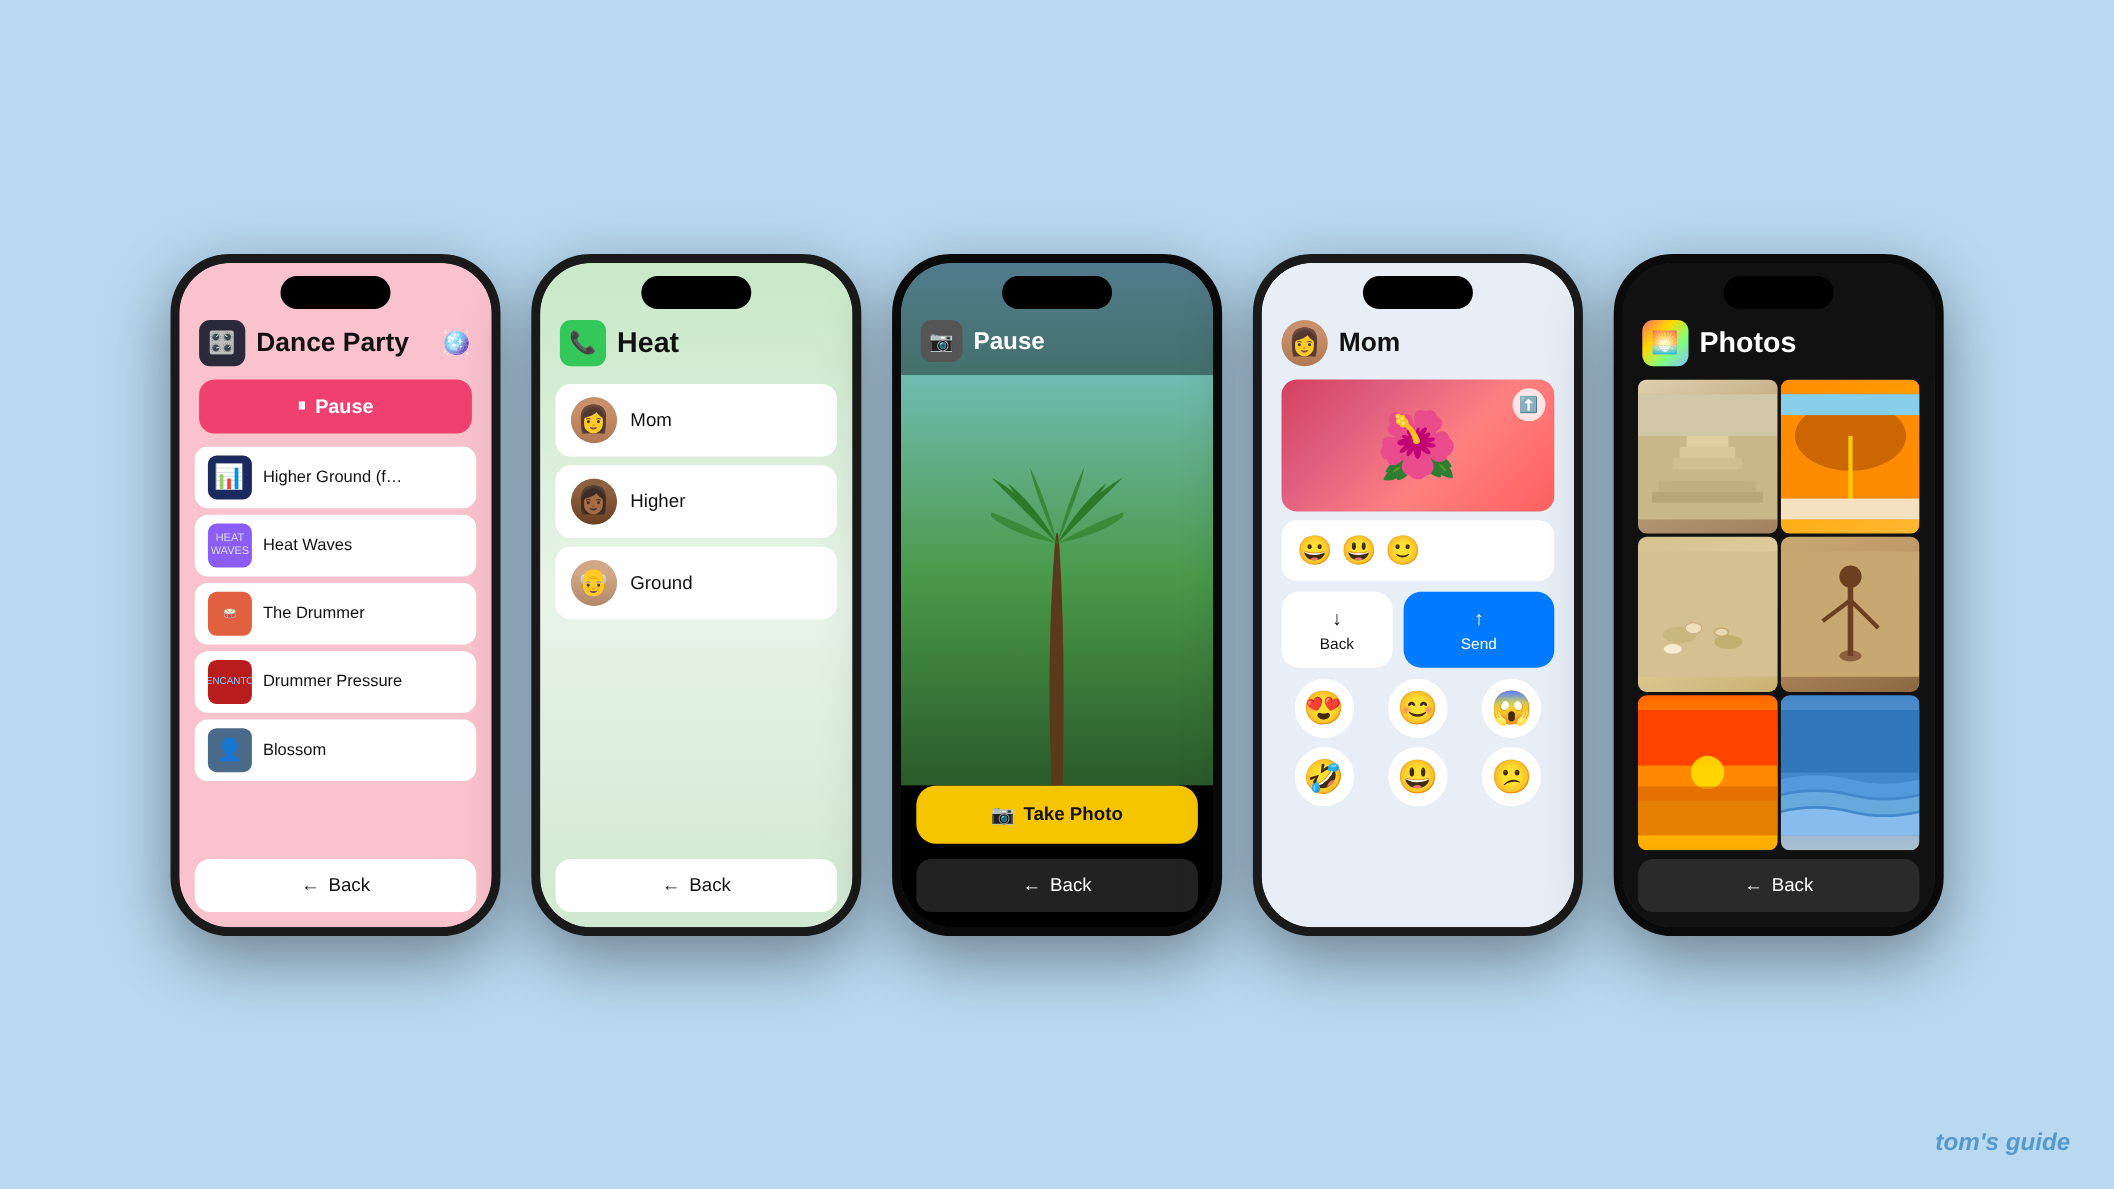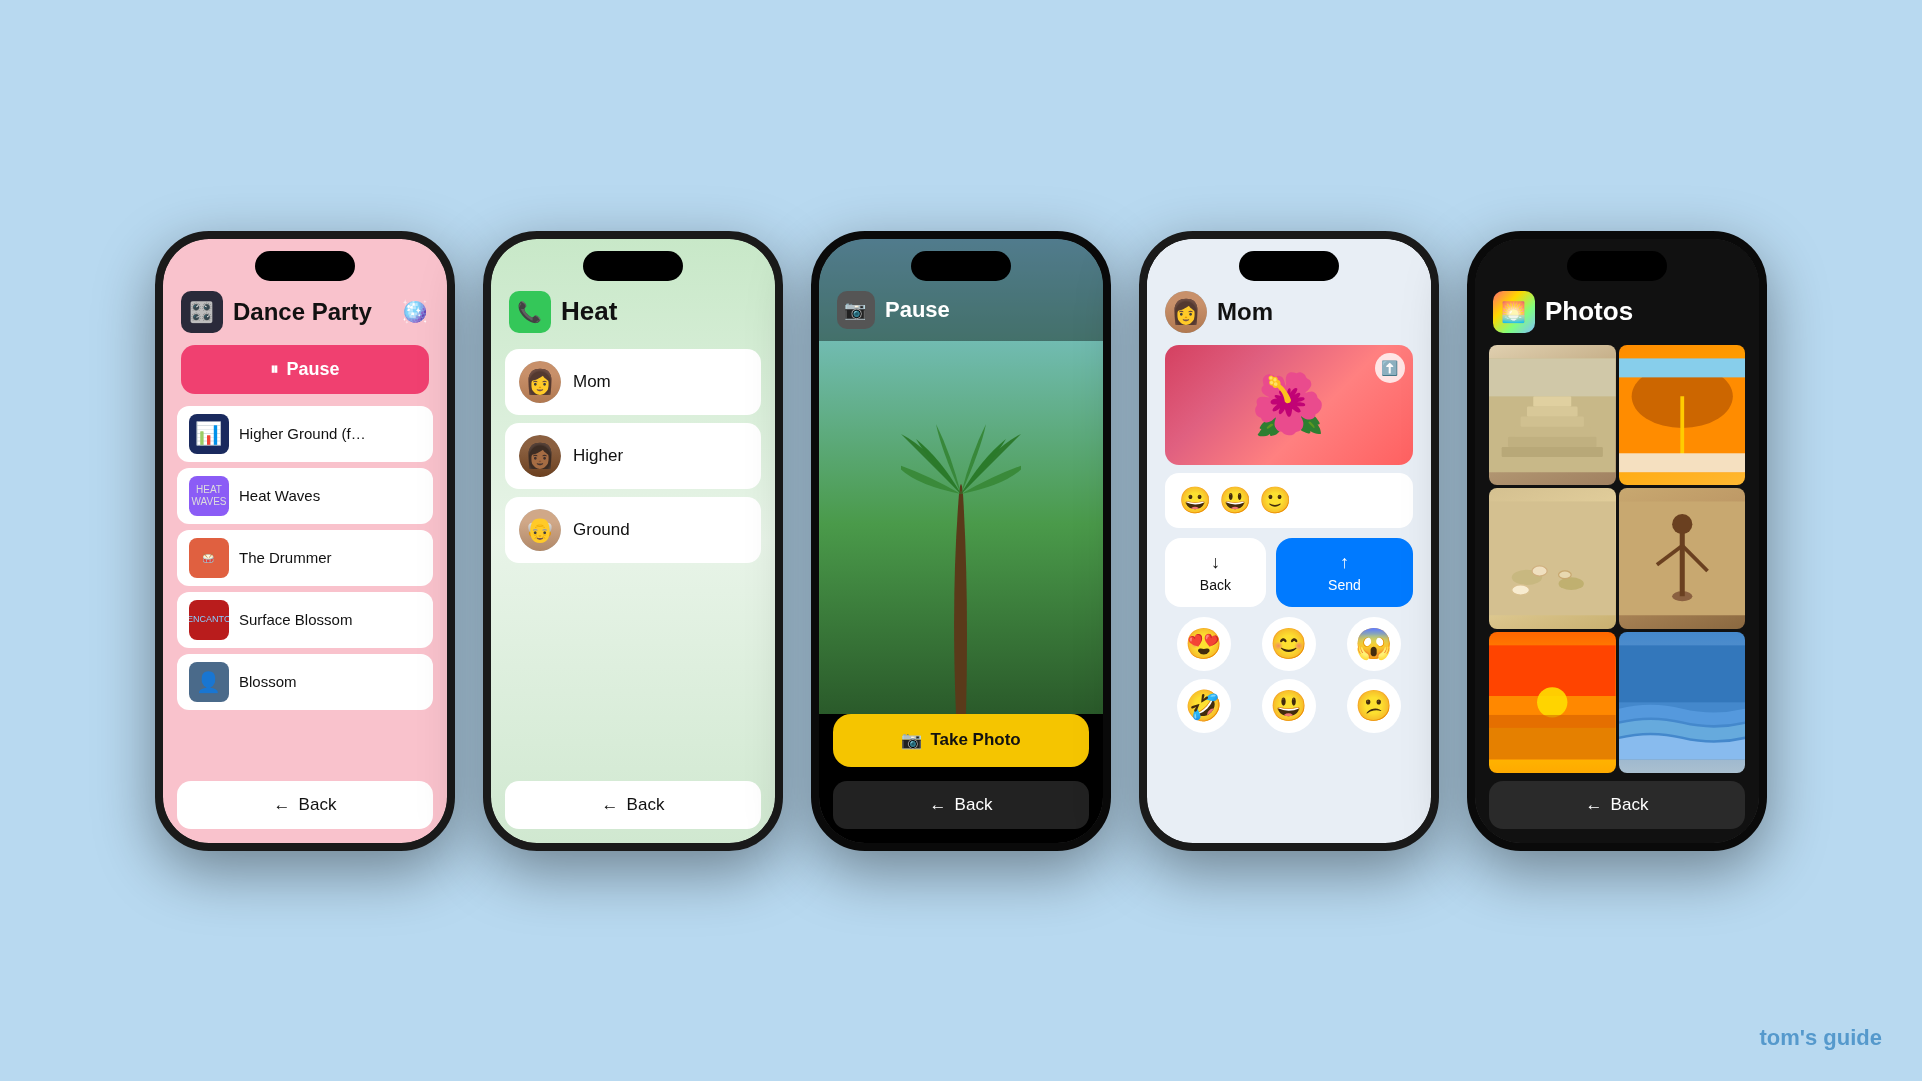--- a/index.html
+++ b/index.html
@@ -510,20 +510,21 @@
     }
 
     
     .watermark {
       position: absolute;
       bottom: 30px;
       right: 40px;
       color: #5599cc;
       font-size: 22px;
       font-weight: 700;
+      font-style: italic;
     }
 
     
     .face-mom {
       width: 100%;
       height: 100%;
       background: linear-gradient(180deg, #c8906a 30%, #b07850 100%);
       border-radius: 50%;
       display: flex;
       align-items: center;
@@ -581,21 +582,21 @@
         <div class="song-item">
           <div class="song-art song-art-hw" style="font-size:10px; padding:4px; text-align:center; line-height:1.2; color:#ddd;">HEAT WAVES</div>
           <span class="song-name">Heat Waves</span>
         </div>
         <div class="song-item">
           <div class="song-art song-art-td" style="font-size:10px; padding:4px; text-align:center; line-height:1.2; color:#fff;">🥁</div>
           <span class="song-name">The Drummer</span>
         </div>
         <div class="song-item">
           <div class="song-art song-art-sp" style="font-size:9px; padding:4px; text-align:center; color:#8cf; line-height:1.2;">ENCANTO</div>
-          <span class="song-name">Surface Blossom</span>
+          <span class="song-name">Drummer Pressure</span>
         </div>
         <div class="song-item">
           <div class="song-art song-art-bl" style="font-size:20px;">👤</div>
           <span class="song-name">Blossom</span>
         </div>
       </div>
 
       <div class="back-bar">
         <span>←</span>
         <span>Back</span>

